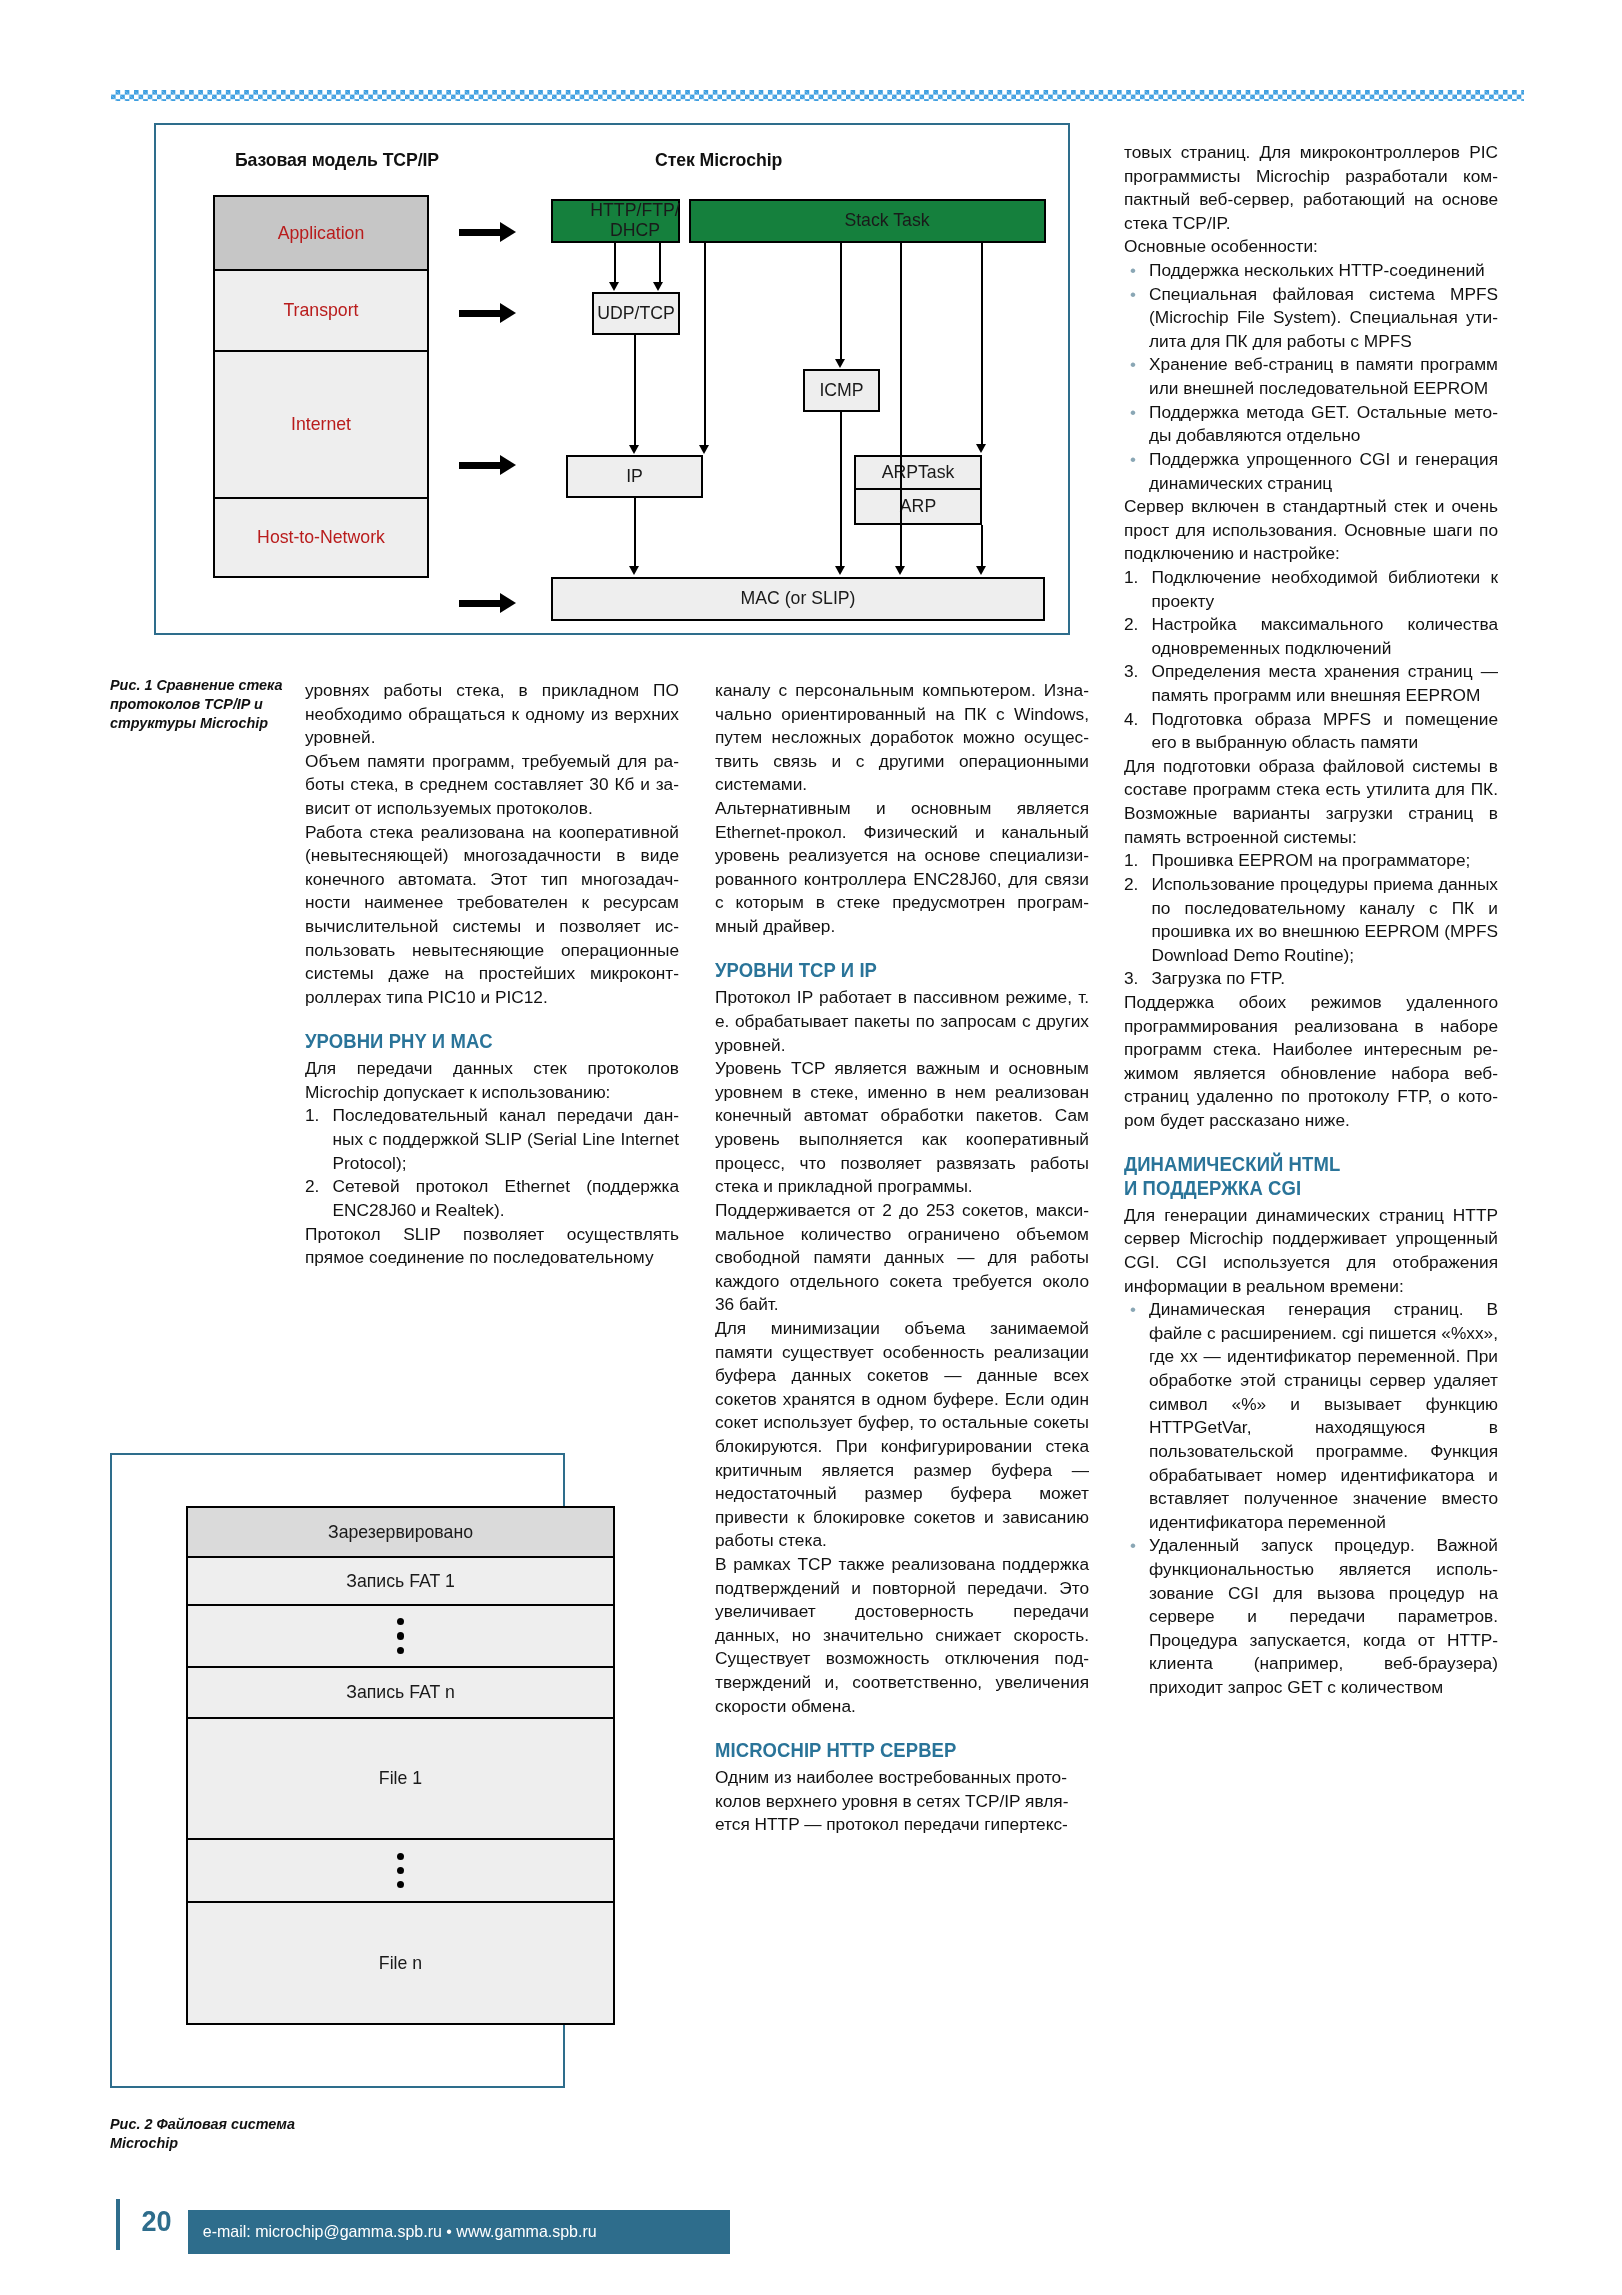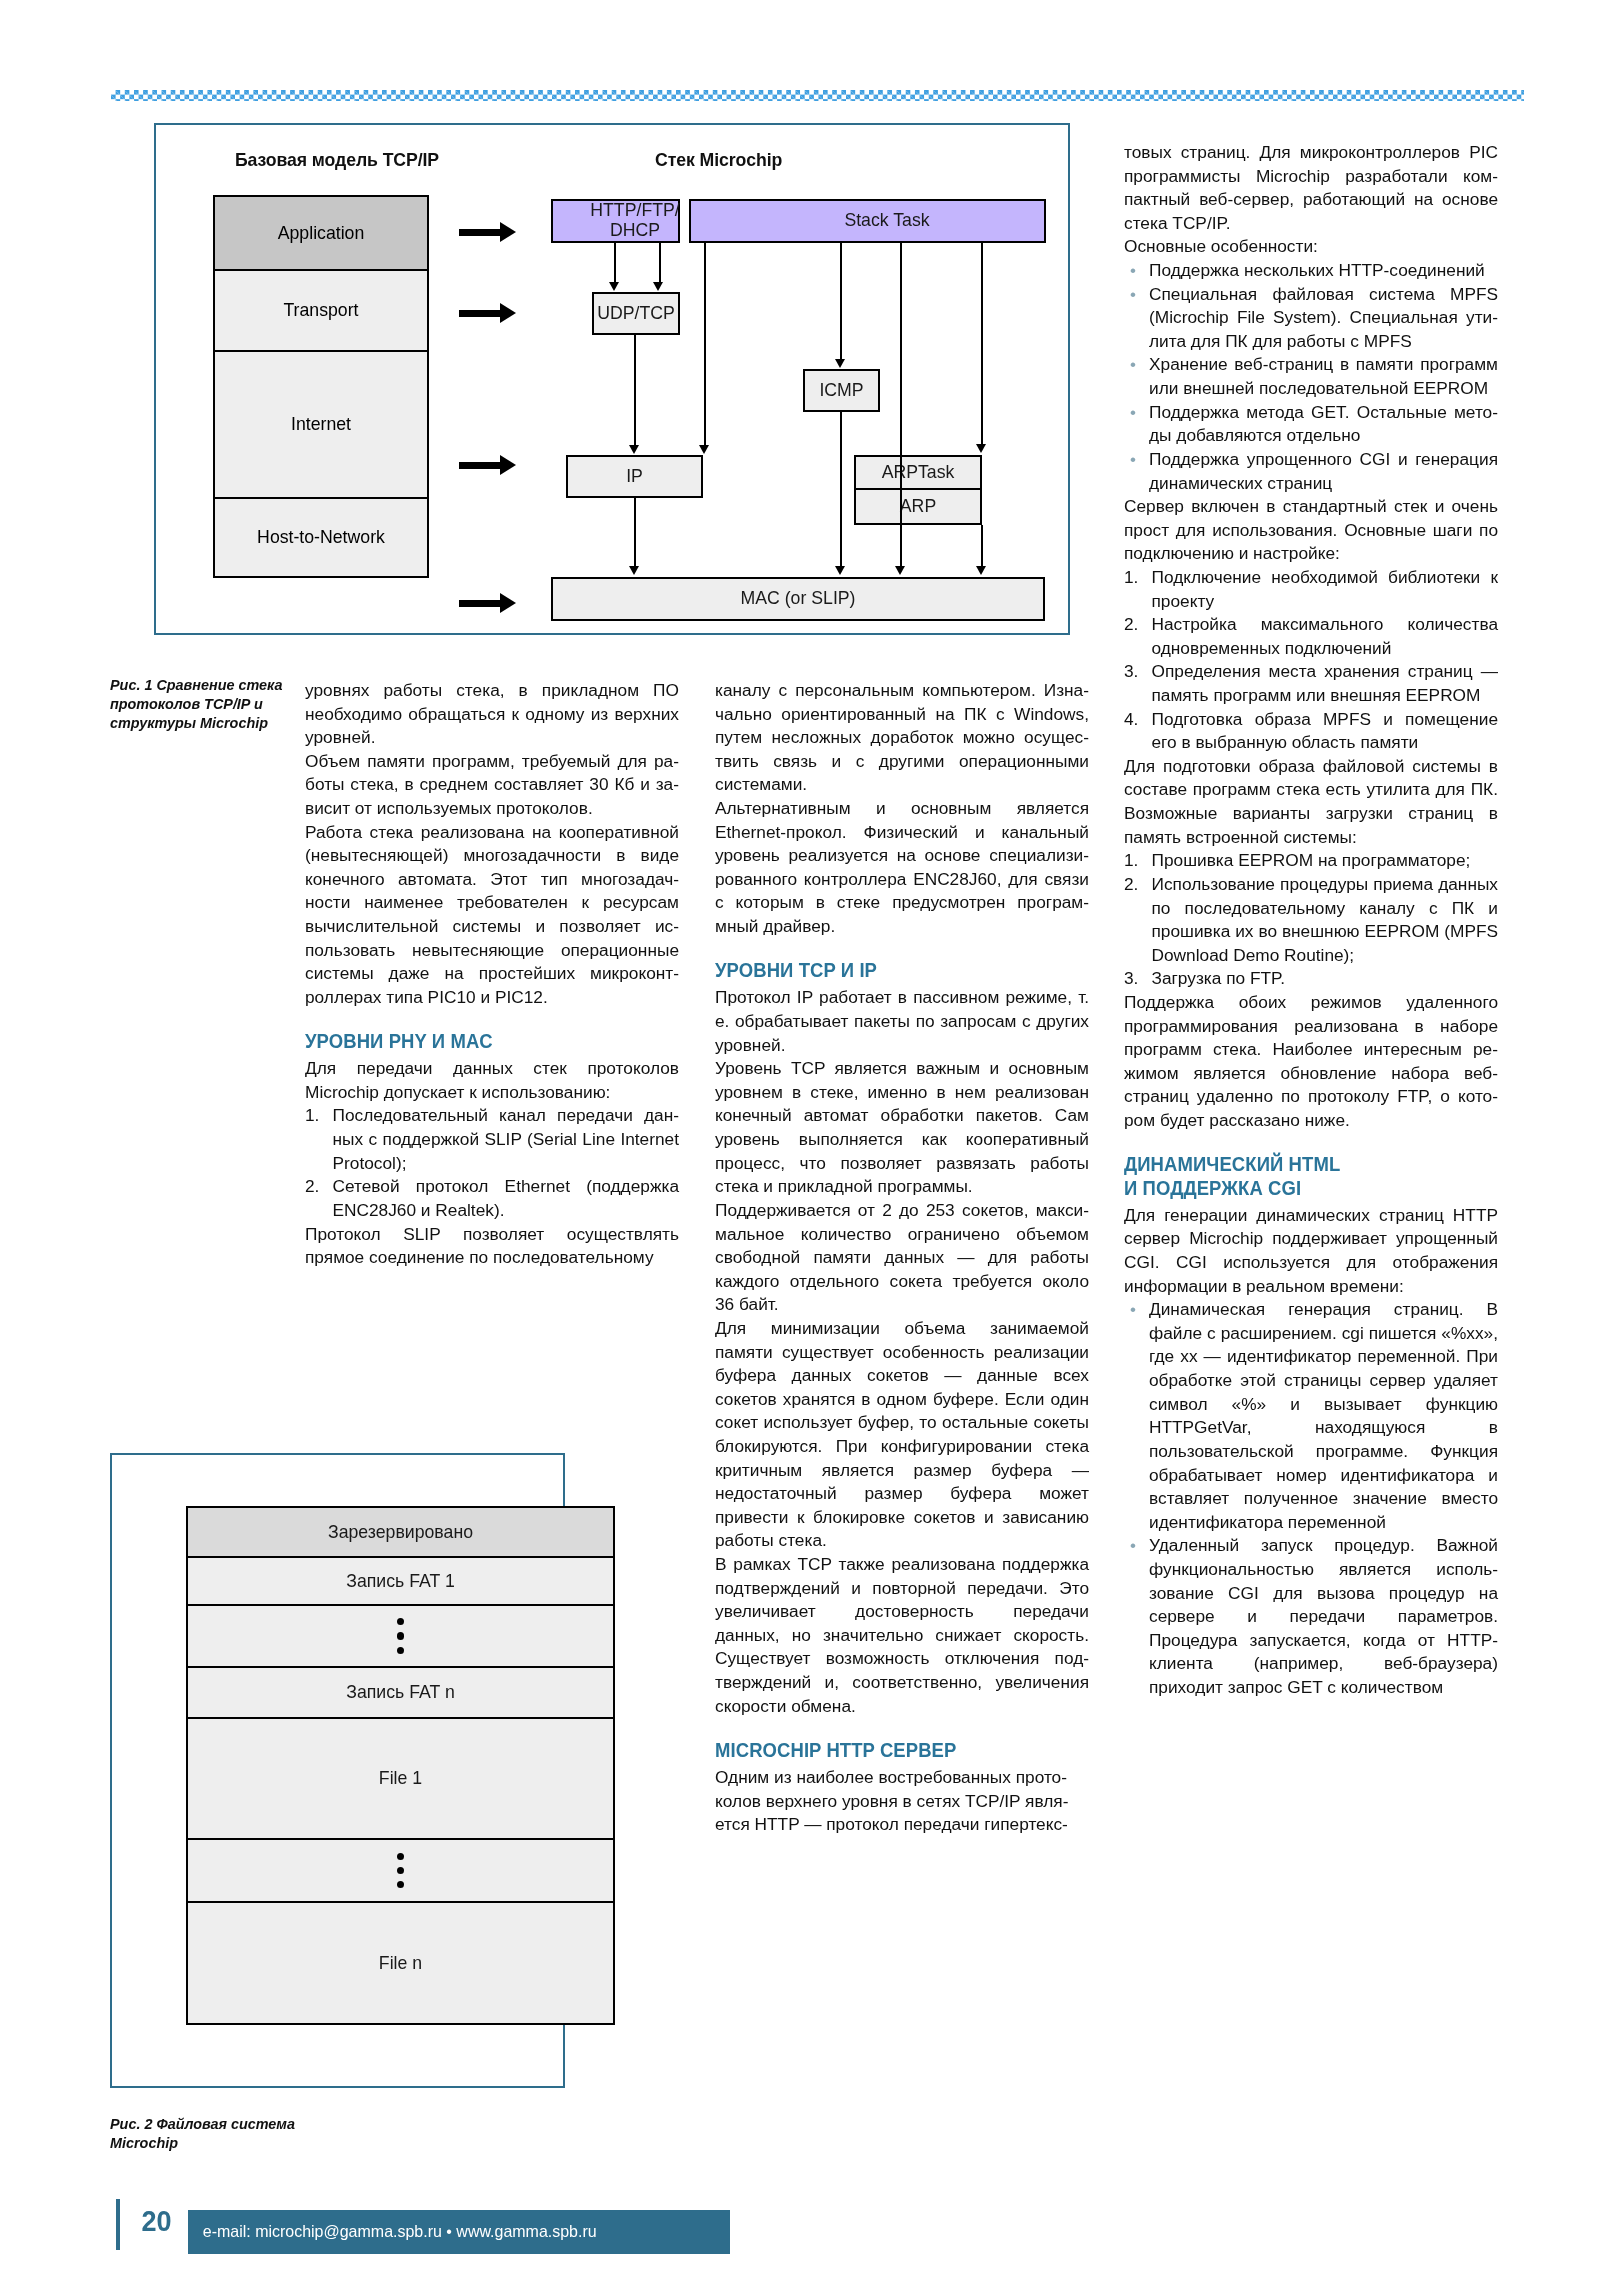--- a/index.html
+++ b/index.html
@@ -28,31 +28,31 @@
     border: 2px solid #2e6d8c; background:#fff;margin-left:44px;
   }
   .fig-title {
     position:absolute; font-weight:700; font-size:17.7px; color:#111;
     letter-spacing:-0.1px; white-space:nowrap;
   }
   .osi-col { position:absolute; left:57px; top:70px; width:216px; border:2px solid #000; }
   .osi-row {
     border-bottom:2px solid #000; background:#eeeeee;
     display:flex; align-items:center; justify-content:center;
-    font-size:17.7px; color:#000000;
+    font-size:17.7px; color:#b91c1c;
   }
   .osi-row:last-child { border-bottom:none; }
   .osi-row.dark { background:#c6c6c6; }
 
   .mc-box {
     position:absolute; border:2px solid #000; background:#eeeeee;
     display:flex; align-items:center; justify-content:center;
     text-align:center; font-size:17.7px; color:#1a1a1a; line-height:1.12;
   }
-  .mc-box.dark { background:#c4b5fd;padding-left:39px; }
+  .mc-box.dark { background:#15803d;padding-left:39px; }
 
   
   .vline { position:absolute; width:2px; background:#000; }
   .vtip {
     position:absolute; width:0; height:0;
     border-left:5.9px solid transparent; border-right:5.9px solid transparent;
     border-top:9.2px solid #000;
   }
 
   

